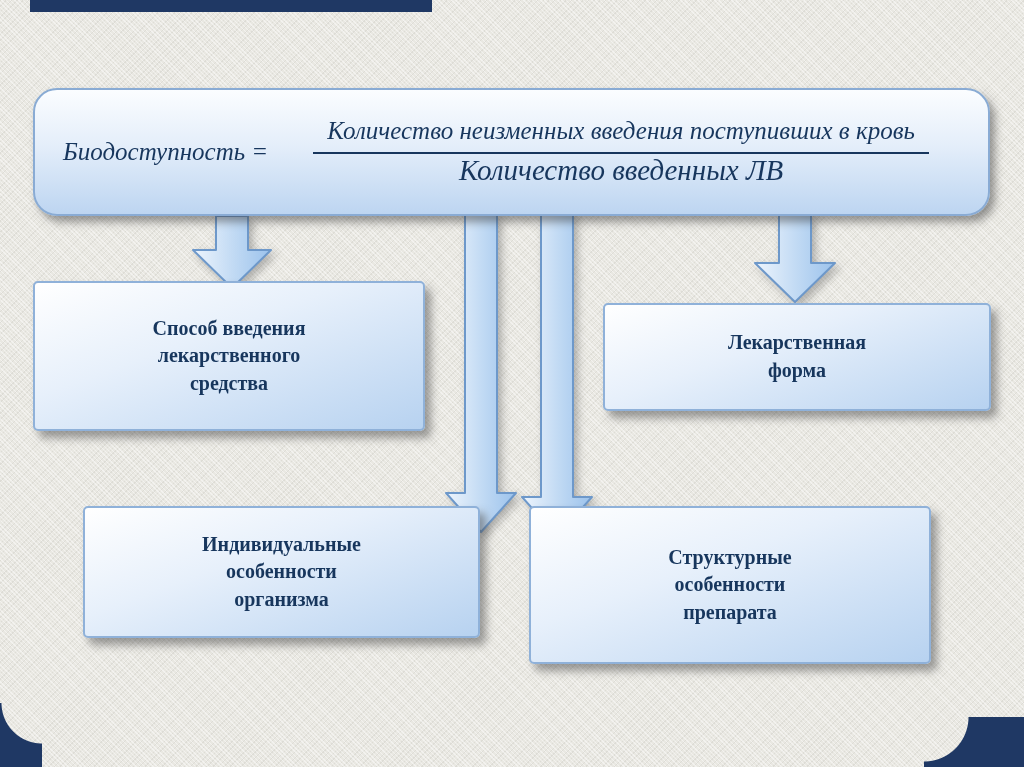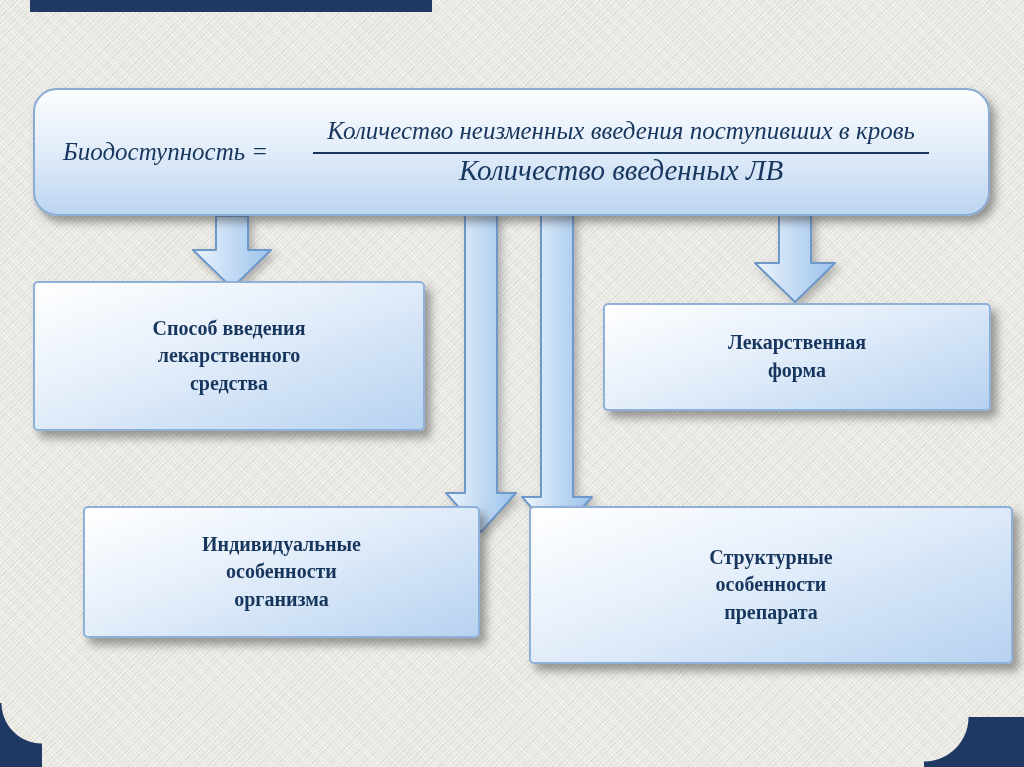--- a/index.html
+++ b/index.html
@@ -37,21 +37,21 @@
     position:absolute;box-sizing:border-box;border-radius:5px;border:2px solid #8fb1d9;
     background:linear-gradient(160deg,#ffffff 0%,#e7f0fb 40%,#b7d2f0 100%);
     box-shadow:6px 7px 9px rgba(70,70,70,.5);
     display:flex;align-items:center;justify-content:center;text-align:center;
     color:#17365d;font-weight:bold;font-size:20px;line-height:1.38;
   }
   .node-label{white-space:pre-line;padding:0 10px;}
   .node-administration{left:33px;top:281px;width:392px;height:150px;}
   .node-dosage{left:603px;top:303px;width:388px;height:108px;}
   .node-individual{left:83px;top:506px;width:397px;height:132px;}
-  .node-structural{left:529px;top:506px;width:484px;height:158px;}
+  .node-structural{left:529px;top:506px;width:402px;height:158px;}
 
   .arrows{position:absolute;left:0;top:0;width:1024px;height:767px;pointer-events:none;
     filter:drop-shadow(4px 4px 4px rgba(80,80,80,.4));}
 </style>
 </head>
 <body>
 
 <div class="slide">
 
   <div class="accent-top"></div>

